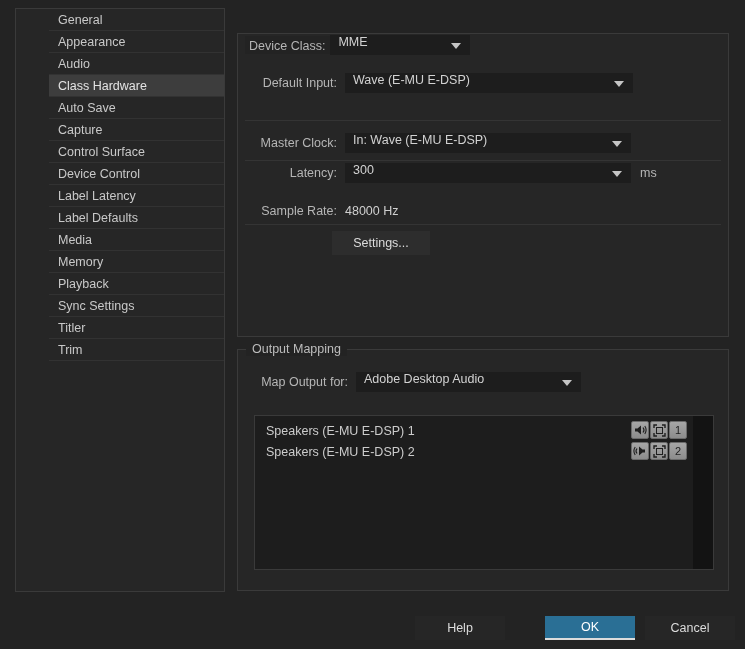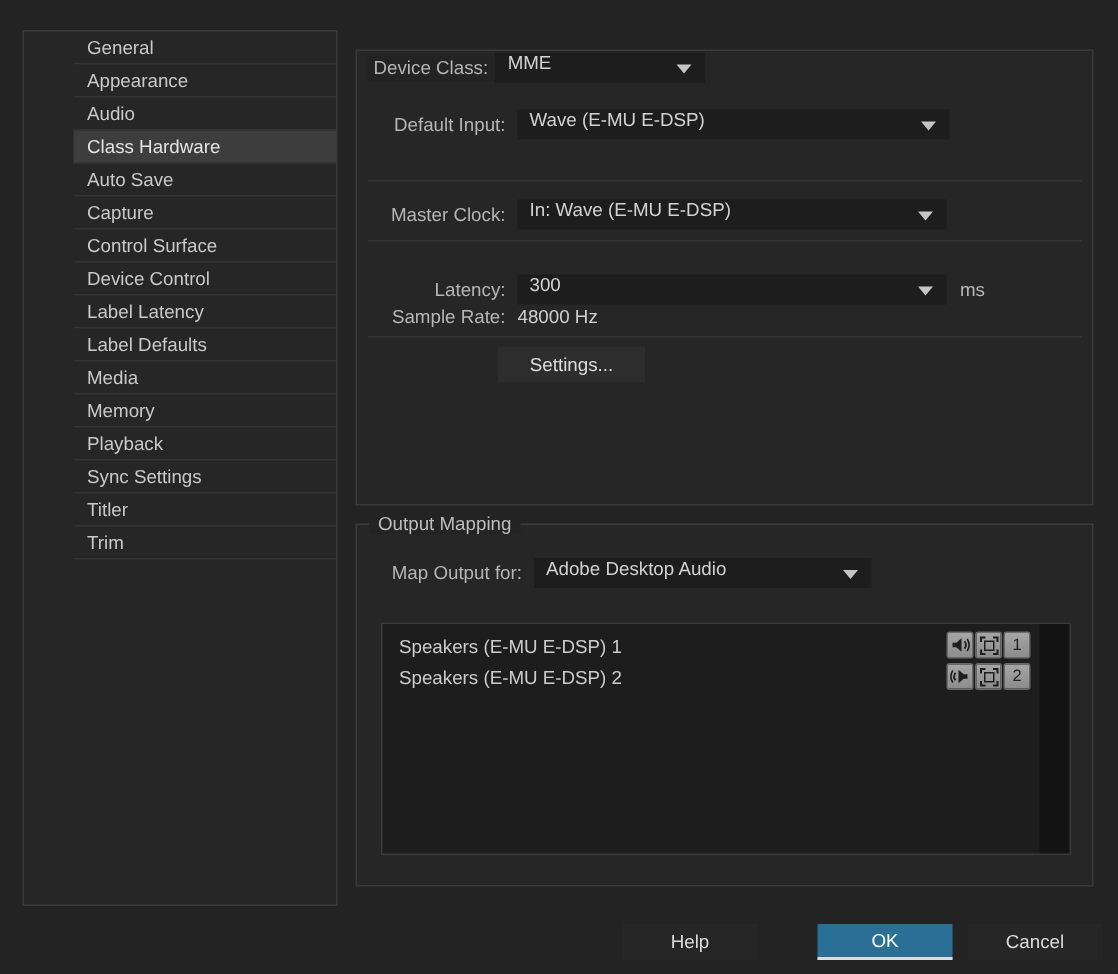--- a/index.html
+++ b/index.html
@@ -11,21 +11,21 @@
     font-family: "Liberation Sans", sans-serif;
     color: #c8c8c8;
     overflow: hidden;
     position: relative;
     -webkit-font-smoothing: antialiased;
   }
 
   
   #sidebar {
     position: absolute;
-    left: 15px; top: 20px;
+    left: 15px; top: 8px;
     width: 210px; height: 584px;
     background: #262626;
     border: 1px solid #3a3a3a;
     box-sizing: border-box;
     overflow: hidden;
     padding-left: 33px;
   }
   .side-item {
     height: 22px;
     line-height: 22px;
@@ -267,21 +267,21 @@
   <div class="row" style="left:8px; top:121px;">
     <span class="lbl" style="width:92px; margin-right:8px;">Master Clock:</span>
     <div class="combo" style="width:286px;">
       <span>In: Wave (E-MU E-DSP)</span>
       <span class="arrow"></span>
     </div>
   </div>
 
   <div class="sep" style="top:148px;"></div>
 
-  <div class="row" style="left:8px; top:171px;">
+  <div class="row" style="left:8px; top:151px;">
     <span class="lbl" style="width:92px; margin-right:8px;">Latency:</span>
     <div class="combo" style="width:286px;">
       <span>300</span>
       <span class="arrow"></span>
     </div>
     <span class="unit">ms</span>
   </div>
 
   <div class="row" style="left:8px; top:192px;">
     <span class="lbl" style="width:92px; margin-right:8px;">Sample Rate:</span>

